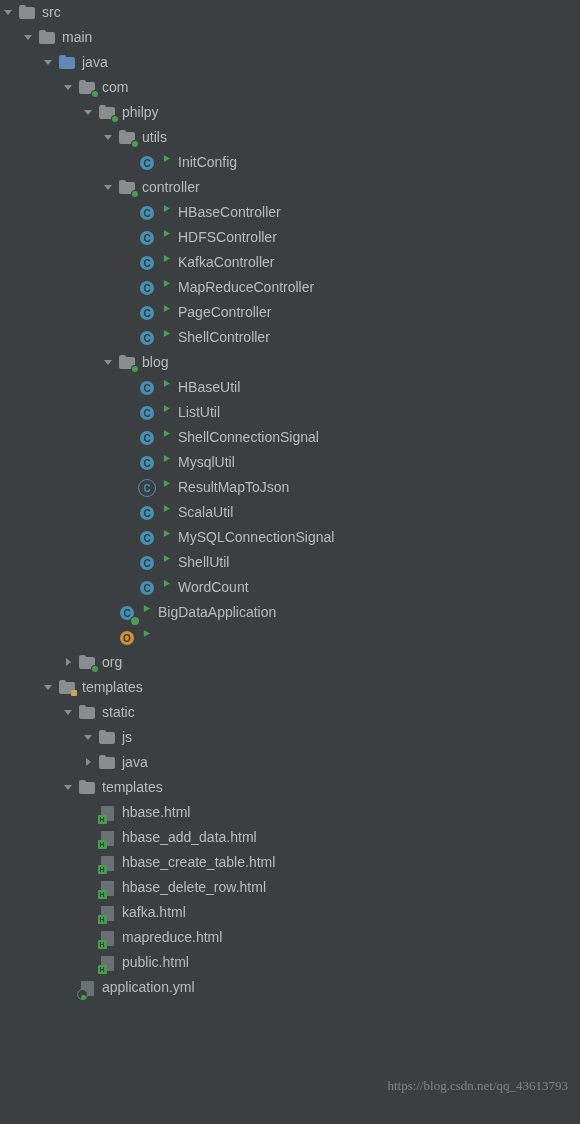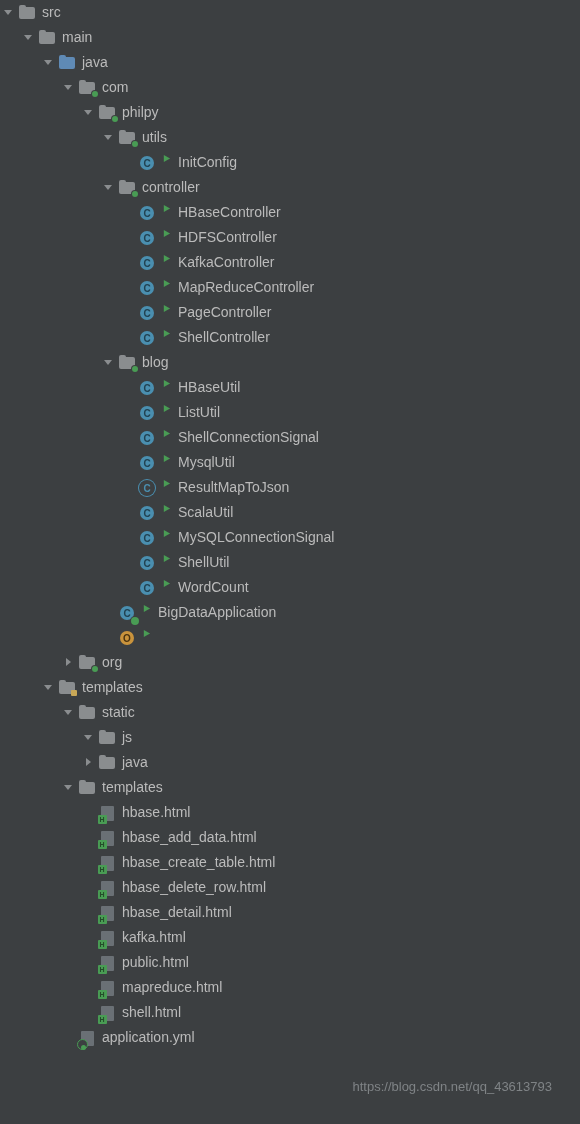--- a/index.html
+++ b/index.html
@@ -40,24 +40,25 @@
     align-items: center;
     justify-content: center;
     flex-shrink: 0;
     margin-right: 6px;
     position: relative;
   }
   .label { color: #bbbbbb; }
   .watermark {
     position: absolute;
     bottom: 30px;
-    right: 28px;
+    right: 12px;
     color: #8b8f92;
     font-size: 13px;
     opacity: 0.85;
+    font-family: Liberation Serif, serif;
   }
   
   .folder-shape {
     width: 16px; height: 12px;
     background: #8a8d8f;
     border-radius: 0 2px 2px 2px;
     position: relative;
   }
   .folder-shape::before {
     content: "";
@@ -783,65 +784,43 @@
     </div>
     <div class="row">
       <span class="indent"></span>
       <span class="indent"></span>
       <span class="indent"></span>
       <span class="indent"></span>
       <span class="arrow none"></span>
       <span class="icon">
         <span class="file-html"></span>
       </span>
-      <span class="label">hbase_detail.html</span>
+      <span class="label">kafka.html</span>
     </div>
     <div class="row">
       <span class="indent"></span>
       <span class="indent"></span>
       <span class="indent"></span>
       <span class="indent"></span>
       <span class="arrow none"></span>
       <span class="icon">
         <span class="file-html"></span>
       </span>
-      <span class="label">kafka.html</span>
+      <span class="label">mapreduce.html</span>
     </div>
     <div class="row">
       <span class="indent"></span>
       <span class="indent"></span>
       <span class="indent"></span>
       <span class="indent"></span>
       <span class="arrow none"></span>
       <span class="icon">
         <span class="file-html"></span>
       </span>
       <span class="label">public.html</span>
-    </div>
-    <div class="row">
-      <span class="indent"></span>
-      <span class="indent"></span>
-      <span class="indent"></span>
-      <span class="indent"></span>
-      <span class="arrow none"></span>
-      <span class="icon">
-        <span class="file-html"></span>
-      </span>
-      <span class="label">mapreduce.html</span>
-    </div>
-    <div class="row">
-      <span class="indent"></span>
-      <span class="indent"></span>
-      <span class="indent"></span>
-      <span class="indent"></span>
-      <span class="arrow none"></span>
-      <span class="icon">
-        <span class="file-html"></span>
-      </span>
-      <span class="label">shell.html</span>
     </div>
     <div class="row">
       <span class="indent"></span>
       <span class="indent"></span>
       <span class="indent"></span>
       <span class="arrow none"></span>
       <span class="icon">
         <span class="file-yml"></span>
       </span>
       <span class="label">application.yml</span>

